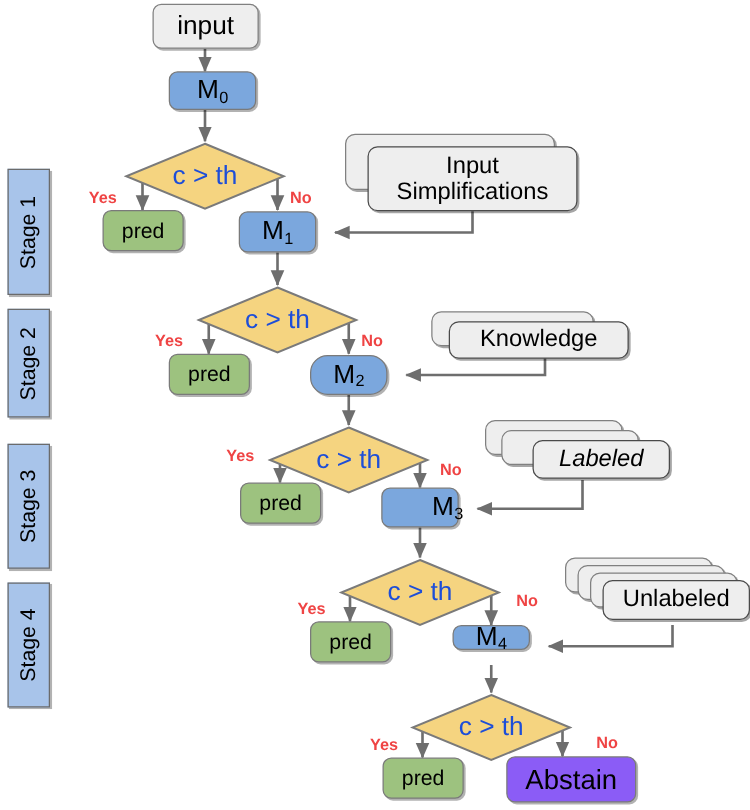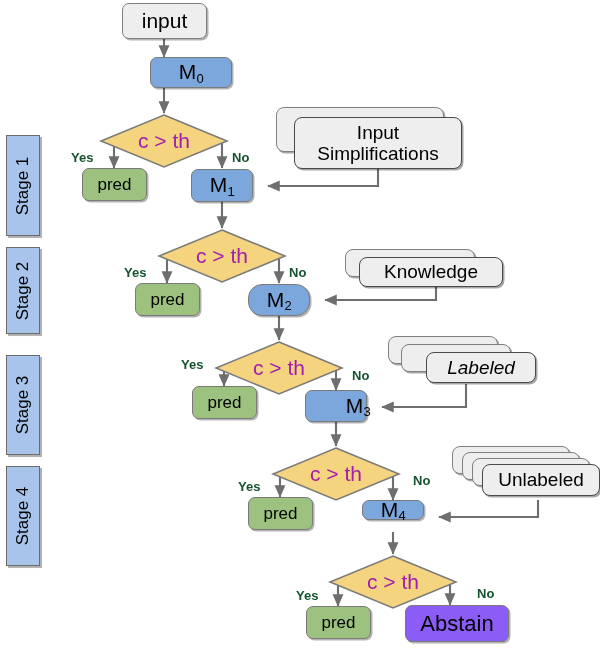--- a/index.html
+++ b/index.html
@@ -103,21 +103,21 @@
   .diamond .dlabel {
     position: absolute;
     left: 0;
     top: 0;
     width: 100%;
     height: 100%;
     display: flex;
     align-items: center;
     justify-content: center;
     font-size: 21px;
-    color: #a21caf;
+    color: #1d4ed8;
     pointer-events: none;
   }
 
   
   .stage-bar {
     position: absolute;
     box-sizing: border-box;
     background: #a8c4ea;
     border: 1.6px solid #6b6b6b;
     box-shadow: 1.5px 1.5px 0.5px rgba(0,0,0,0.30);
@@ -130,21 +130,21 @@
     white-space: nowrap;
     font-size: 17px;
     color: #000000;
   }
 
   
   .edge-label {
     position: absolute;
     font-size: 13px;
     font-weight: bold;
-    color: #14532d;
+    color: #ef4444;
     white-space: nowrap;
   }
 </style>
 </head>
 <body>
 
 <div id="canvas">
 
   <svg id="svg-layer" viewBox="0 0 600 648" xmlns="http://www.w3.org/2000/svg">
     <defs>
@@ -203,21 +203,21 @@
     <span class="stage-text">Stage 3</span>
   </div>
   <div class="stage-bar" style="left:6px;  top:466px; width:34px; height:100px;">
     <span class="stage-text">Stage 4</span>
   </div>
 
   <div class="node input-node" style="left:122px; top:3px; width:85px; height:36px;">
     <span>input</span>
   </div>
 
-  <div class="node model-node" style="left:150px; top:57px; width:82px; height:31px;">
+  <div class="node model-node" style="left:135px; top:57px; width:70px; height:31px;">
     <span><span>M</span><sub>0</sub></span>
   </div>
 
   <div class="node model-node" style="left:191px; top:169px; width:62px; height:33px;">
     <span><span>M</span><sub>1</sub></span>
   </div>
 
   <div class="node model-node" style="left:248px; top:284px; width:62px; height:32px;border-radius:14px;">
     <span><span>M</span><sub>2</sub></span>
   </div>

